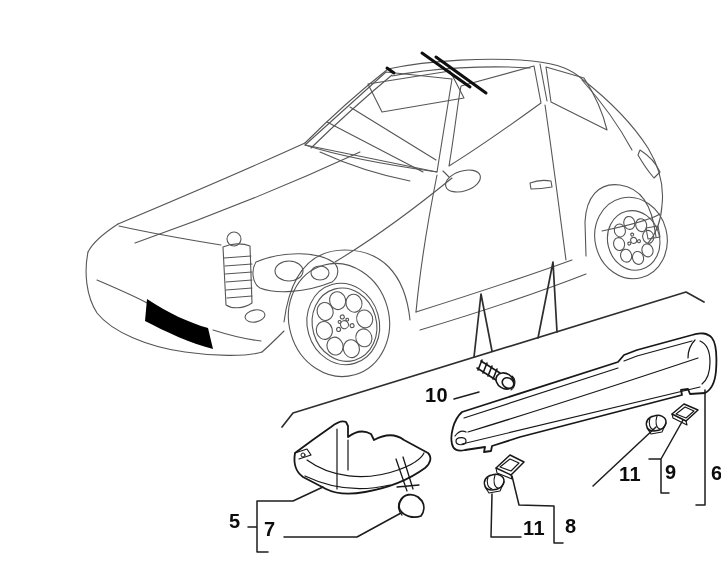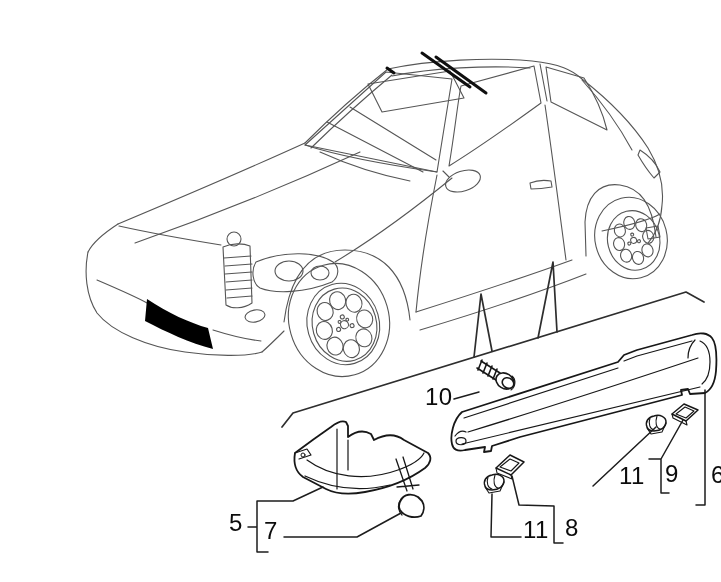--- a/index.html
+++ b/index.html
@@ -1,20 +1,20 @@
 <!DOCTYPE html>
 <html><head>
 <meta charset="utf-8">
 <style>
   html,body{margin:0;padding:0;background:#fff;}
   body{width:721px;height:582px;overflow:hidden;position:relative;
        font-family:"Liberation Sans", sans-serif;}
   .stage{position:absolute;inset:0;width:721px;height:582px;background:#fff;}
   svg{position:absolute;left:0;top:0;}
-  .callout{position:absolute;font-weight:normal;font-size:24px;line-height:1;
+  .callout{position:absolute;font-weight:bold;font-size:20px;line-height:1;
            color:#0c0c0c;letter-spacing:0.5px;cursor:default;user-select:none;}
 </style>
 </head>
 <body>
 
 <div class="stage">
 
 <svg width="721" height="582" viewBox="0 0 721 582">
 
   <g fill="none" stroke="#565656" stroke-width="1.1" stroke-linecap="round" stroke-linejoin="round">

